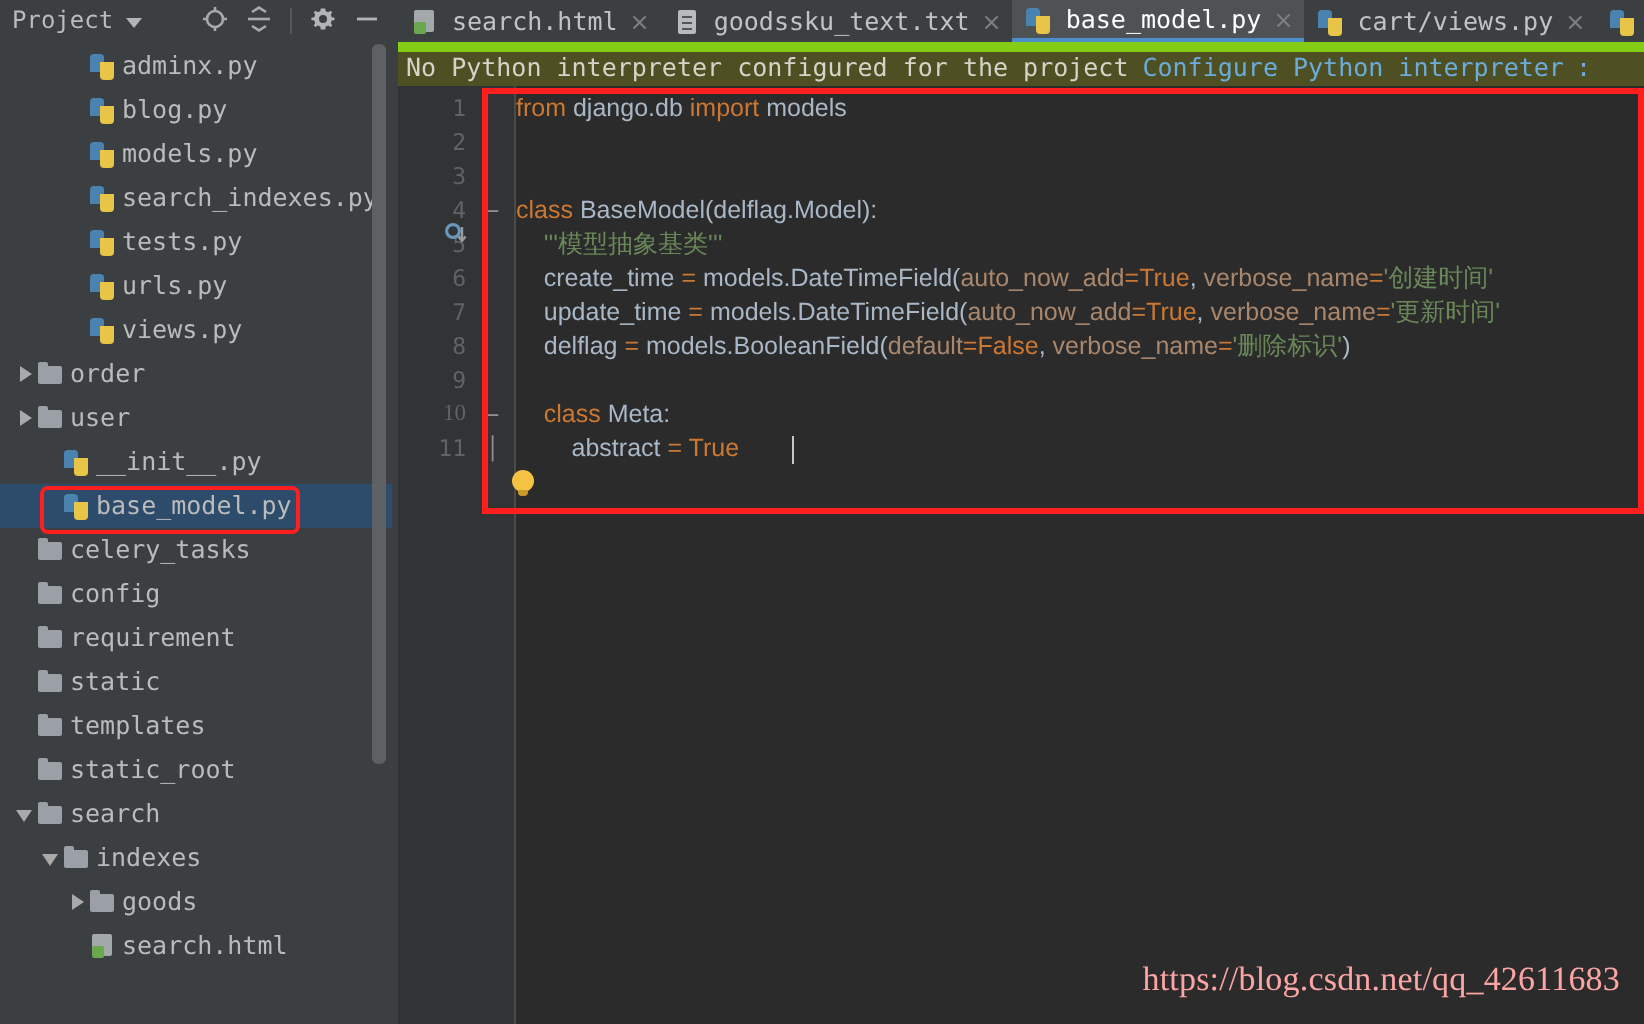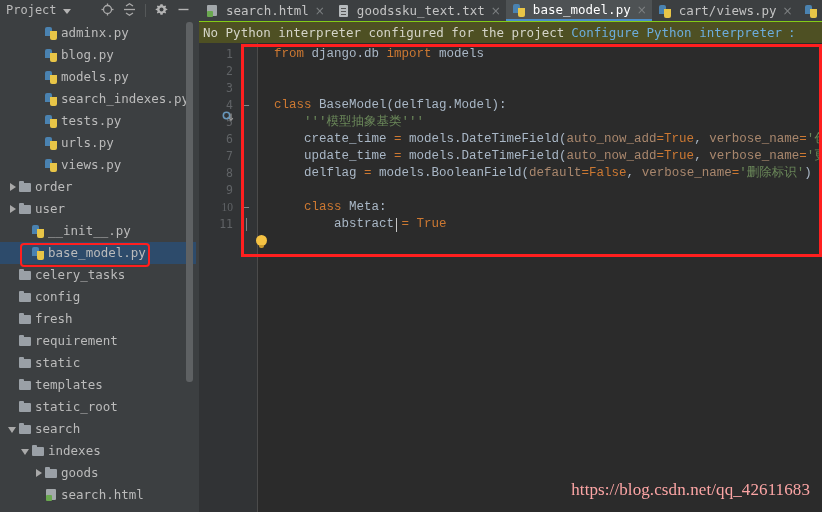--- a/index.html
+++ b/index.html
@@ -232,22 +232,22 @@
     margin-left: 2px;
     line-height: 1;
   }
 
   
   #notify {
     position: absolute;
     left: 199px; top: 21px;
     width: 623px; height: 22px;
     background: #4e5023;
-    border-top: 1px solid #84cc16;
-    display: flex; align-items: center;
+    border-top: 5px solid #84cc16;
+    display: flex; align-items: flex-start;
     padding-left: 4px;
     box-sizing: border-box;
     overflow: hidden;
   }
   #notify .ntext {
     color: #d4d4c8;
     font-family: "DejaVu Sans Mono", monospace;
     font-size: 12.5px;
     white-space: nowrap;
   }
@@ -296,25 +296,25 @@
     line-height: 17px;
     height: 17px;
   }
   #code {
     position: absolute;
     left: 59px; top: 0;
     width: 564px; height: 469px;
   }
   .cline {
     position: absolute;
-    left: 16px;
+    left: 0;
     height: 17px;
     line-height: 17px;
     white-space: pre;
-    font-family: Liberation Mono, monospace;
+    font-family: Liberation Sans, sans-serif;
     font-size: 12.5px;
   }
   .kw   { color: #cc7832; }
   .str  { color: #6a8759; }
   .named{ color: #a9876d; margin-top: 32px; }
   .plain{ color: #a9b7c6; }
 
   
   #caret {
     position: absolute;
@@ -496,26 +496,20 @@
         <div class="row">
           <span style="flex: 0 0 8px;"></span>
           <span class="arrow"></span>
           <span class="ico ico-folder"></span>
           <span class="lbl">config</span>
         </div>
         <div class="row">
           <span style="flex: 0 0 8px;"></span>
           <span class="arrow"></span>
           <span class="ico ico-folder"></span>
-          <span class="lbl">fresh</span>
-        </div>
-        <div class="row">
-          <span style="flex: 0 0 8px;"></span>
-          <span class="arrow"></span>
-          <span class="ico ico-folder"></span>
           <span class="lbl">requirement</span>
         </div>
         <div class="row">
           <span style="flex: 0 0 8px;"></span>
           <span class="arrow"></span>
           <span class="ico ico-folder"></span>
           <span class="lbl">static</span>
         </div>
         <div class="row">
           <span style="flex: 0 0 8px;"></span>

